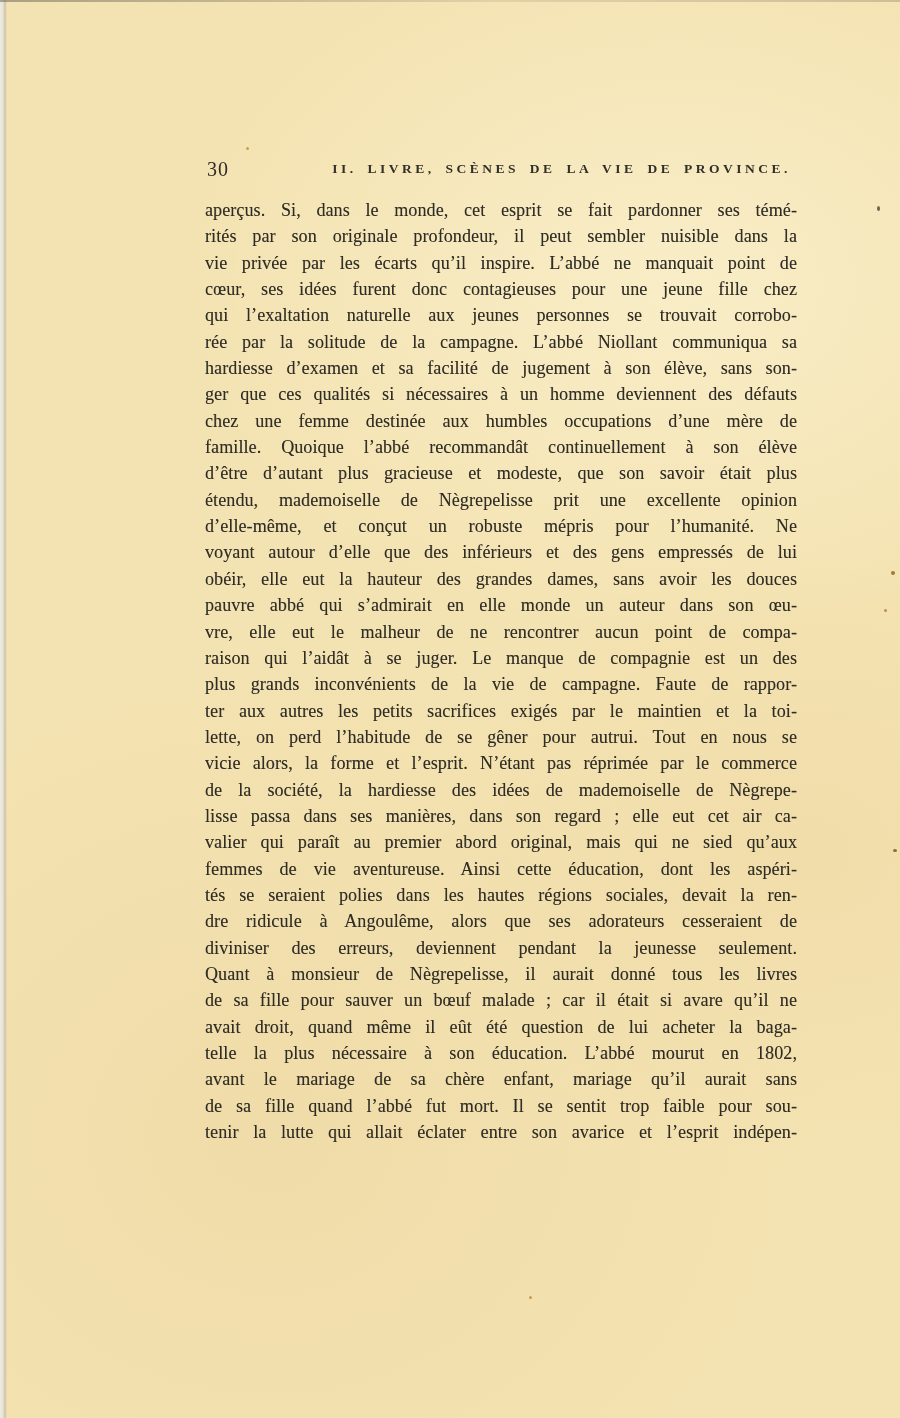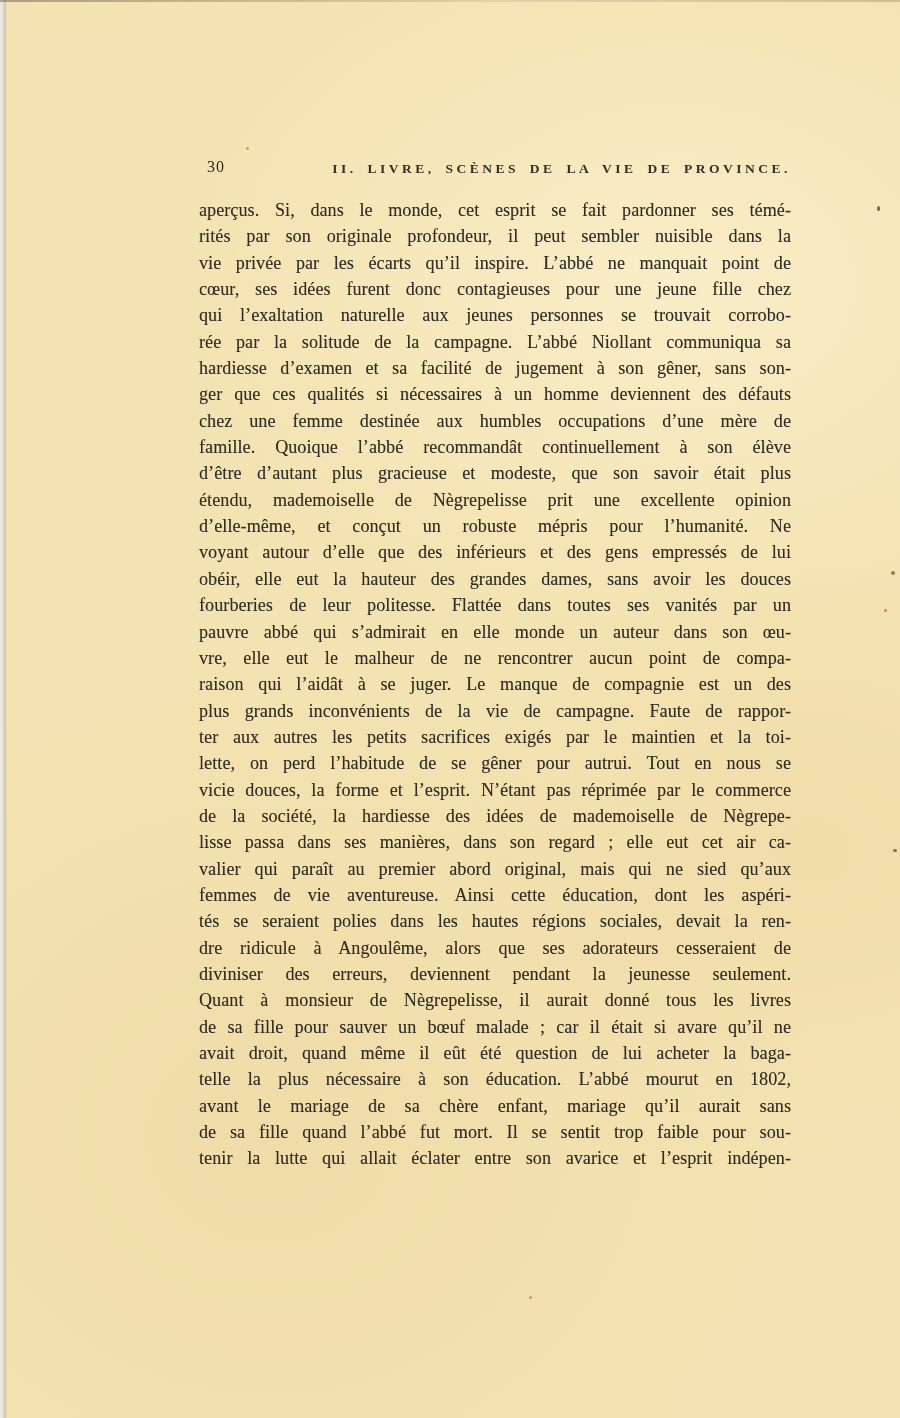--- a/index.html
+++ b/index.html
@@ -37,41 +37,41 @@
     position: absolute;
     left: 199px;
     top: 158px;
     width: 592px;
     height: 24px;
   }
   .page-number {
     position: absolute;
     left: 8px;
     top: 0;
-    font-size: 16px;
+    font-size: 20px;
     letter-spacing: 1px;
     color: #2e2c25;
     text-align: center;
   }
   .running-title {
     position: absolute;
     left: 0;
     right: 0;
     top: 3px;
     text-align: right;
     font-size: 13.5px;
     font-weight: bold;
     letter-spacing: 3.5px;
     word-spacing: 4px;
     white-space: nowrap;
     color: #312f27;
   }
   .text-block {
     position: absolute;
-    left: 199px;
+    left: 205px;
     top: 197px;
     width: 592px;
   }
   .text-line {
     height: 26.35px;
     line-height: 26.35px;
     font-size: 18px;
     text-align: justify;
     text-align-last: justify;
     letter-spacing: 0.1px;
@@ -102,37 +102,36 @@
   </div>
 
   <div class="text-block">
 
   <div class="text-line">aperçus. Si, dans le monde, cet esprit se fait pardonner ses témé-</div>
       <div class="text-line">rités par son originale profondeur, il peut sembler nuisible dans la</div>
       <div class="text-line">vie privée par les écarts qu’il inspire. L’abbé ne manquait point de</div>
       <div class="text-line">cœur, ses idées furent donc contagieuses pour une jeune fille chez</div>
       <div class="text-line">qui l’exaltation naturelle aux jeunes personnes se trouvait corrobo-</div>
       <div class="text-line">rée par la solitude de la campagne. L’abbé Niollant communiqua sa</div>
-      <div class="text-line">hardiesse d’examen et sa facilité de jugement à son gêner, sans son-</div>
+      <div class="text-line">hardiesse d’examen et sa facilité de jugement à son élève, sans son-</div>
       <div class="text-line">ger que ces qualités si nécessaires à un homme deviennent des défauts</div>
       <div class="text-line">chez une femme destinée aux humbles occupations d’une mère de</div>
       <div class="text-line">famille. Quoique l’abbé recommandât continuellement à son élève</div>
       <div class="text-line">d’être d’autant plus gracieuse et modeste, que son savoir était plus</div>
       <div class="text-line">étendu, mademoiselle de Nègrepelisse prit une excellente opinion</div>
       <div class="text-line">d’elle-même, et conçut un robuste mépris pour l’humanité. Ne</div>
       <div class="text-line">voyant autour d’elle que des inférieurs et des gens empressés de lui</div>
       <div class="text-line">obéir, elle eut la hauteur des grandes dames, sans avoir les douces</div>
-      <div class="text-line">fourberies de leur politesse. Flattée dans toutes ses vanités par un</div>
       <div class="text-line">pauvre abbé qui s’admirait en elle monde un auteur dans son œu-</div>
       <div class="text-line">vre, elle eut le malheur de ne rencontrer aucun point de compa-</div>
       <div class="text-line">raison qui l’aidât à se juger. Le manque de compagnie est un des</div>
       <div class="text-line">plus grands inconvénients de la vie de campagne. Faute de rappor-</div>
       <div class="text-line">ter aux autres les petits sacrifices exigés par le maintien et la toi-</div>
       <div class="text-line">lette, on perd l’habitude de se gêner pour autrui. Tout en nous se</div>
-      <div class="text-line">vicie douces, la forme et l’esprit. N’étant pas réprimée par le commerce</div>
+      <div class="text-line">vicie alors, la forme et l’esprit. N’étant pas réprimée par le commerce</div>
       <div class="text-line">de la société, la hardiesse des idées de mademoiselle de Nègrepe-</div>
       <div class="text-line">lisse passa dans ses manières, dans son regard ; elle eut cet air ca-</div>
       <div class="text-line">valier qui paraît au premier abord original, mais qui ne sied qu’aux</div>
       <div class="text-line">femmes de vie aventureuse. Ainsi cette éducation, dont les aspéri-</div>
       <div class="text-line">tés se seraient polies dans les hautes régions sociales, devait la ren-</div>
       <div class="text-line">dre ridicule à Angoulême, alors que ses adorateurs cesseraient de</div>
       <div class="text-line">diviniser des erreurs, deviennent pendant la jeunesse seulement.</div>
       <div class="text-line">Quant à monsieur de Nègrepelisse, il aurait donné tous les livres</div>
       <div class="text-line">de sa fille pour sauver un bœuf malade ; car il était si avare qu’il ne</div>
       <div class="text-line">avait droit, quand même il eût été question de lui acheter la baga-</div>

